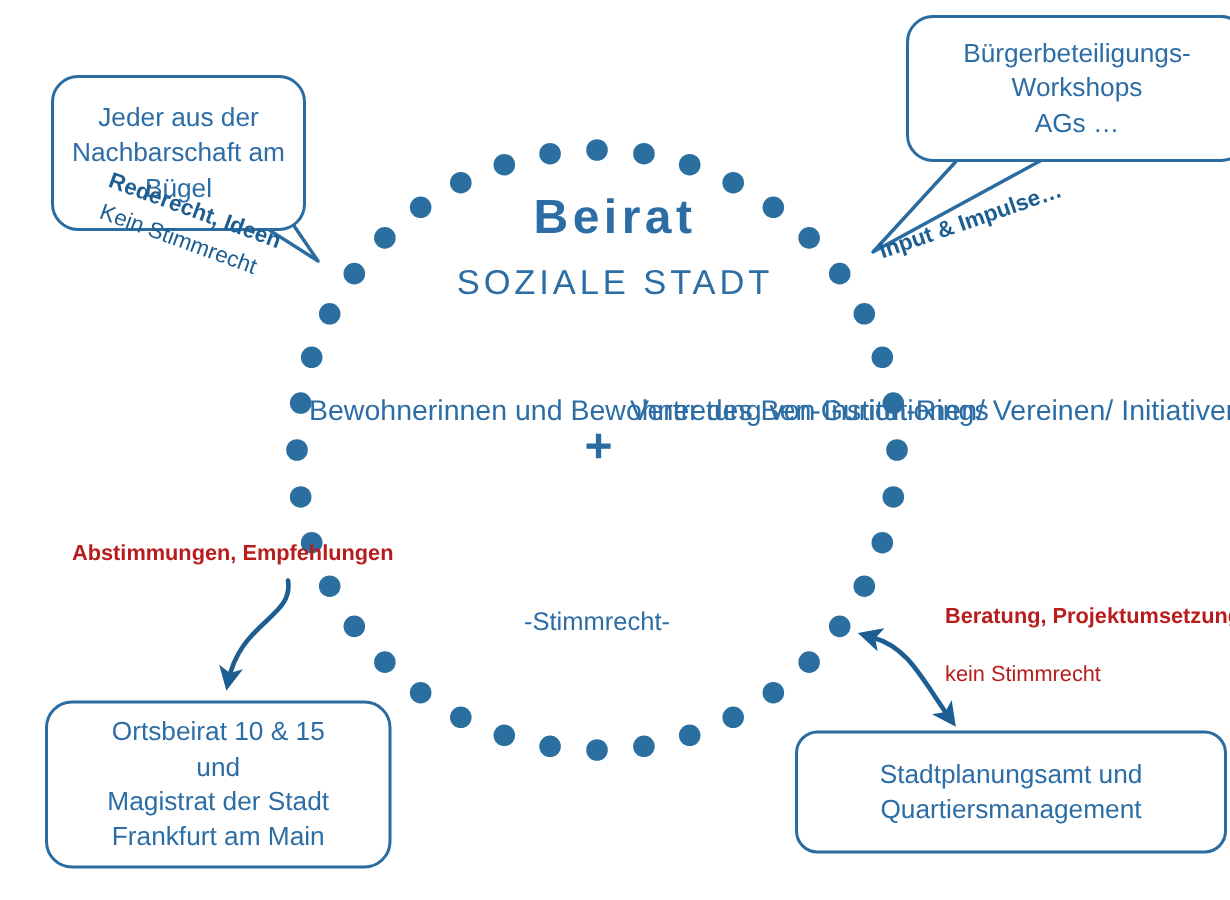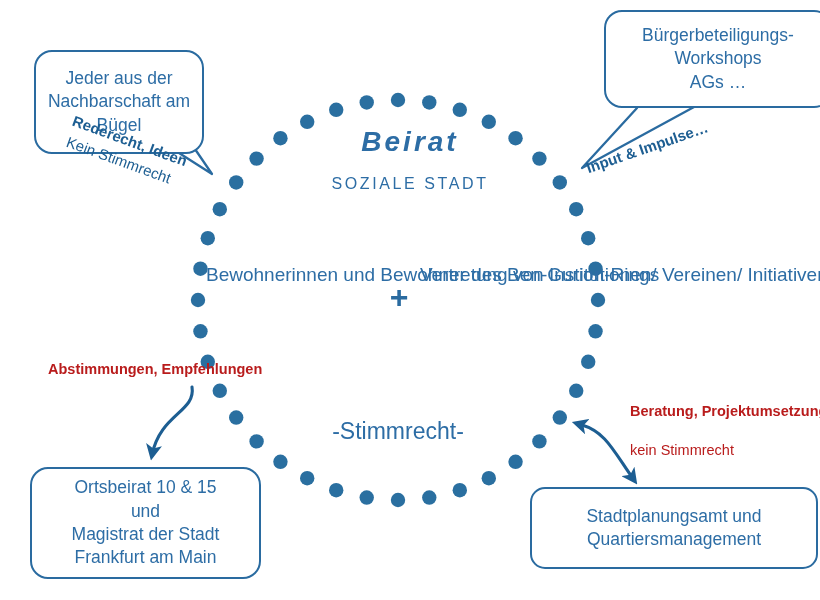--- a/index.html
+++ b/index.html
@@ -50,28 +50,27 @@
 
   
   .ctext {
     position: absolute;
     color: #2d6da5;
     text-align: center;
     white-space: nowrap;
   }
   #title-beirat {
     left: 0; top: 126px; width: 820px;
-    font-size: 28px;
+    font-size: 32px;
     font-weight: bold;
     letter-spacing: 3px;
-    font-style: italic;
   }
   #title-soziale-stadt {
     left: 0; top: 175px; width: 820px;
-    font-size: 16px;
+    font-size: 23px;
     letter-spacing: 2.6px;
   }
   #title-ben-gurion-ring {
     left: 0; top: 203px; width: 820px;
     font-size: 22px;
     letter-spacing: 0.4px;
   }
   #col-residents {
     left: 206px; top: 262px; width: 190px;
     font-size: 19px;
@@ -82,22 +81,22 @@
     font-size: 19px;
     line-height: 1.42;
   }
   #plus-sign {
     left: 378px; top: 279px; width: 42px;
     font-size: 32px;
     font-weight: bold;
     color: #2a6ba0;
   }
   #voting-note {
-    left: 278px; top: 418px; width: 240px;
-    font-size: 23px;
+    left: 278px; top: 405px; width: 240px;
+    font-size: 17px;
   }
 
   
   .rot-label {
     position: absolute;
     color: #1d5e92;
     white-space: nowrap;
   }
   #label-rederecht {
     left: 76px; top: 112px;

